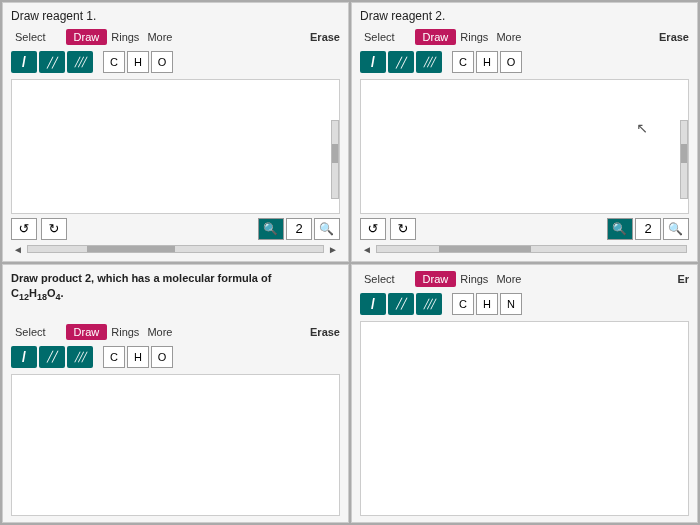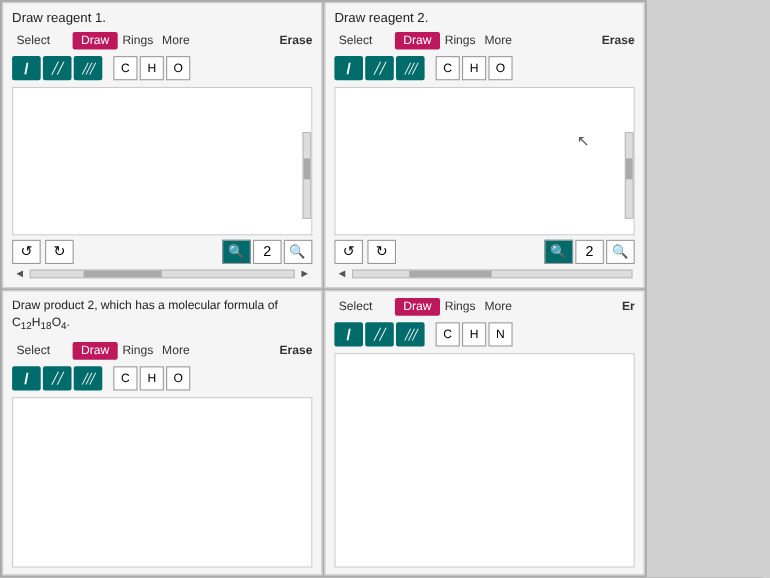--- a/index.html
+++ b/index.html
@@ -8,21 +8,21 @@
       font-family: Arial, sans-serif;
       font-size: 12px;
       width: 700px;
       height: 525px;
       overflow: hidden;
     }
     .grid {
       display: grid;
       grid-template-columns: 1fr 1fr;
       grid-template-rows: 1fr 1fr;
-      width: 588px;
+      width: 700px;
       height: 525px;
       gap: 2px;
       background: #aaa;
       padding: 2px;
     }
     .panel {
       background: #f5f5f5;
       border: 1px solid #ccc;
       display: flex;
       flex-direction: column;
@@ -188,22 +188,23 @@
     .v-thumb {
       width: 100%;
       height: 25%;
       background: #aaa;
       position: absolute;
       top: 30%;
     }
     .formula-text {
       font-size: 11px;
       color: #222;
-      margin-bottom: 8px;
+      margin-bottom: 20px;
       line-height: 1.4;
+      font-weight: bold;
     }
     .formula-text sub {
       font-size: 9px;
     }
     .cursor-indicator {
       position: absolute;
       font-size: 14px;
       color: #555;
       pointer-events: none;
     }

